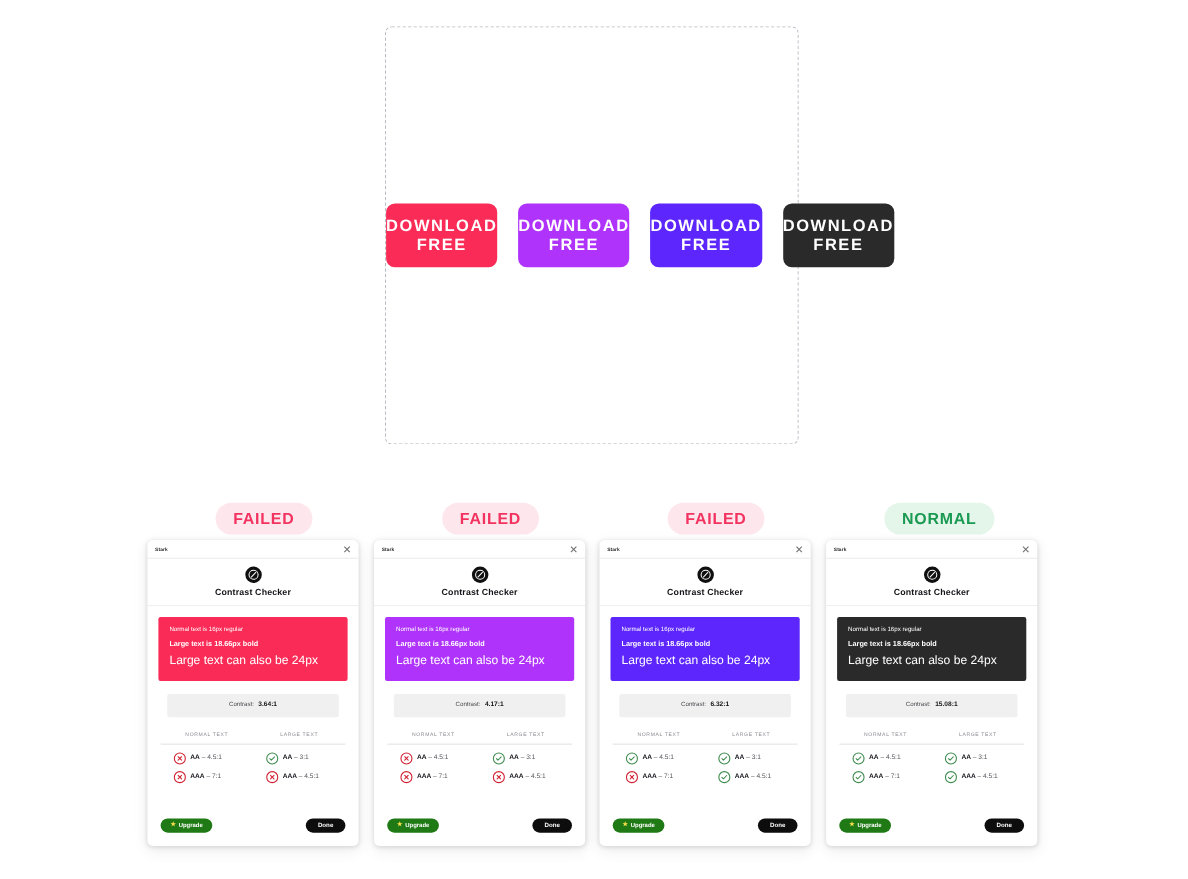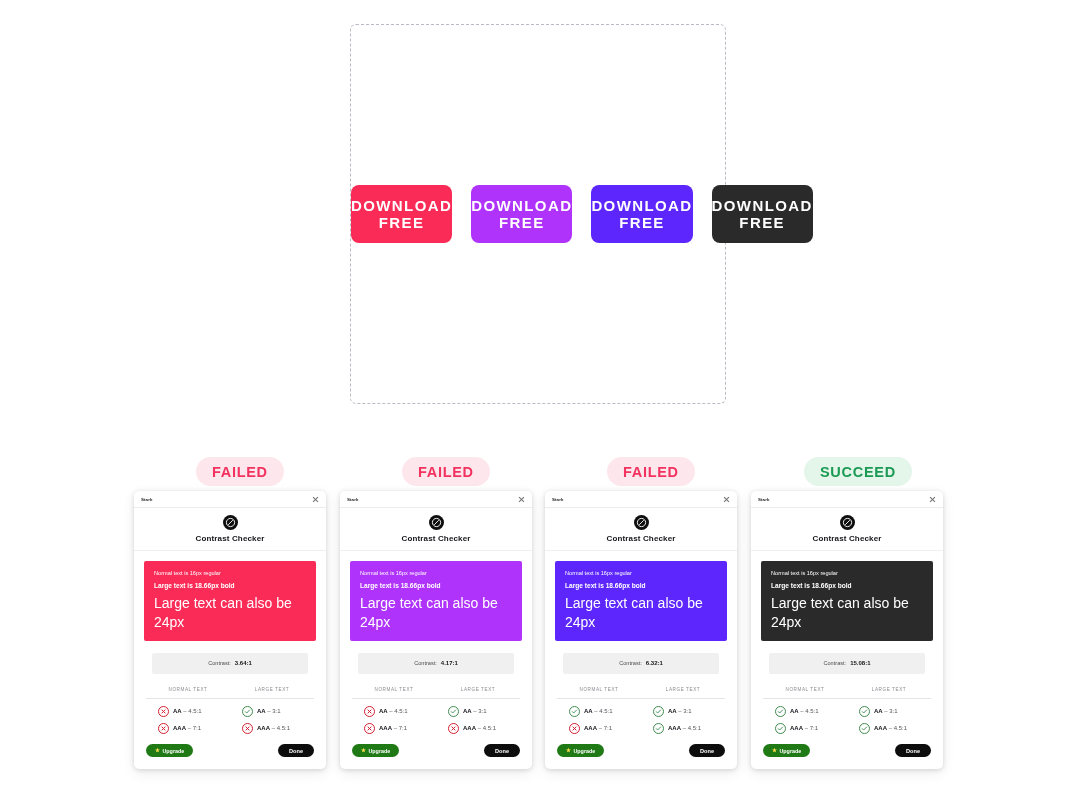--- a/index.html
+++ b/index.html
@@ -160,21 +160,21 @@
     line-height: 1.35;
     margin-bottom: 4px;
   }
   .sample-bold {
     font-size: 6.6px;
     font-weight: bold;
     line-height: 1.35;
     margin-bottom: 4px;
   }
   .sample-large {
-    font-size: 14px;
+    font-size: 11px;
     font-weight: normal;
     line-height: 1.3;
   }
 
   .contrast-box {
     margin: 12px 18px 0 18px;
     height: 21px;
     background: #f0f0f0;
     border-radius: 2px;
     display: flex;
@@ -275,21 +275,21 @@
     <button class="cta-button" style="background: rgb(250, 43, 86); color: rgb(255, 255, 255);">DOWNLOAD FREE</button>
     <button class="cta-button" style="background: rgb(175, 51, 251); color: rgb(255, 255, 255);">DOWNLOAD FREE</button>
     <button class="cta-button" style="background: rgb(92, 38, 252); color: rgb(255, 255, 255);">DOWNLOAD FREE</button>
     <button class="cta-button" style="background: rgb(42, 42, 42); color: rgb(255, 255, 255);">DOWNLOAD FREE</button>
   </div>
 
 <div id="badge-row">
     <div class="badge failed" style="left: 196px; background: rgb(253, 231, 237); color: rgb(242, 50, 95);">FAILED</div>
     <div class="badge failed" style="left: 402px; background: rgb(253, 231, 237); color: rgb(242, 50, 95);">FAILED</div>
     <div class="badge failed" style="left: 607px; background: rgb(253, 231, 237); color: rgb(242, 50, 95);">FAILED</div>
-    <div class="badge succeed" style="left: 804px; background: rgb(228, 245, 234); color: rgb(26, 154, 83);">SUCCEED</div>
+    <div class="badge succeed" style="left: 804px; background: rgb(228, 245, 234); color: rgb(26, 154, 83);">NORMAL</div>
   </div>
 
 <div id="cards-row">
     <div class="card" style="left: 134px;">
       <div class="card-titlebar">
         <div class="card-app-name">Stark</div>
         <div class="close-icon"></div>
       </div>
       <div class="card-head">
         <div class="stark-logo">

